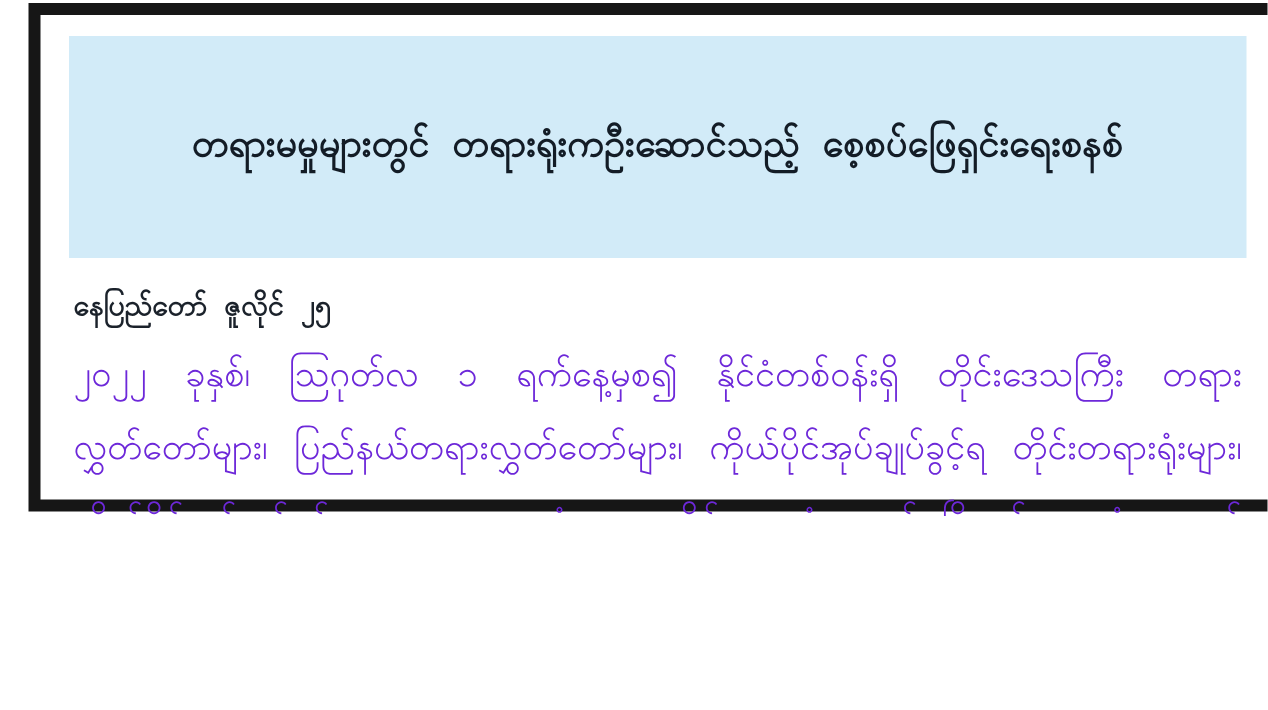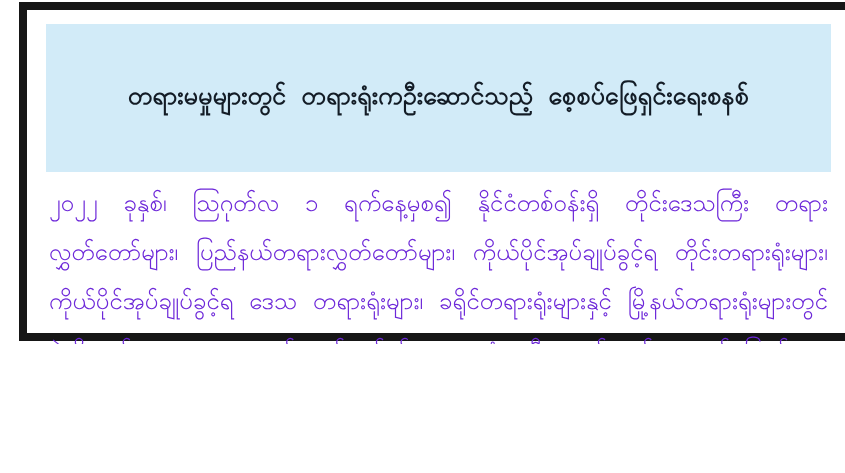--- a/index.html
+++ b/index.html
@@ -81,20 +81,21 @@
 <body>
 
 <div class="page">
   <div class="frame">
 
     <div class="headline-box">
       <div class="headline-line">တရားမမှုများတွင် တရားရုံးကဦးဆောင်သည့် စေ့စပ်ဖြေရှင်းရေးစနစ်</div>
     </div>
 
     <div class="article">
+      <div class="dateline">နေပြည်တော်  ဇူလိုင်  ၂၅</div>
 
       <div class="body-text">၂၀၂၂ ခုနှစ်၊ သြဂုတ်လ ၁ ရက်နေ့မှစ၍ နိုင်ငံတစ်ဝန်းရှိ တိုင်းဒေသကြီး တရားလွှတ်တော်များ၊ ပြည်နယ်တရားလွှတ်တော်များ၊ ကိုယ်ပိုင်အုပ်ချုပ်ခွင့်ရ တိုင်းတရားရုံးများ၊ ကိုယ်ပိုင်အုပ်ချုပ်ခွင့်ရ ဒေသ တရားရုံးများ၊ ခရိုင်တရားရုံးများနှင့် မြို့နယ်တရားရုံးများတွင်စွဲဆိုသည့် တရားမမှုများနှင့် စပ်လျဉ်း၍ တရားရုံးကဦးဆောင်သည့် စေ့စပ်ဖြေရှင်းရေးစနစ်ကို ကျင့်သုံးမည်ဖြစ်ကြောင်း ပြည်ထောင်စု တရားသူကြီးချုပ်ရုံးက အသိပေးထုတ်ပြန်ထားသည်။</div>
 
       <div class="signature">သတင်းစဉ်</div>
     </div>
 
   </div>
 </div>
 
 </body></html>

